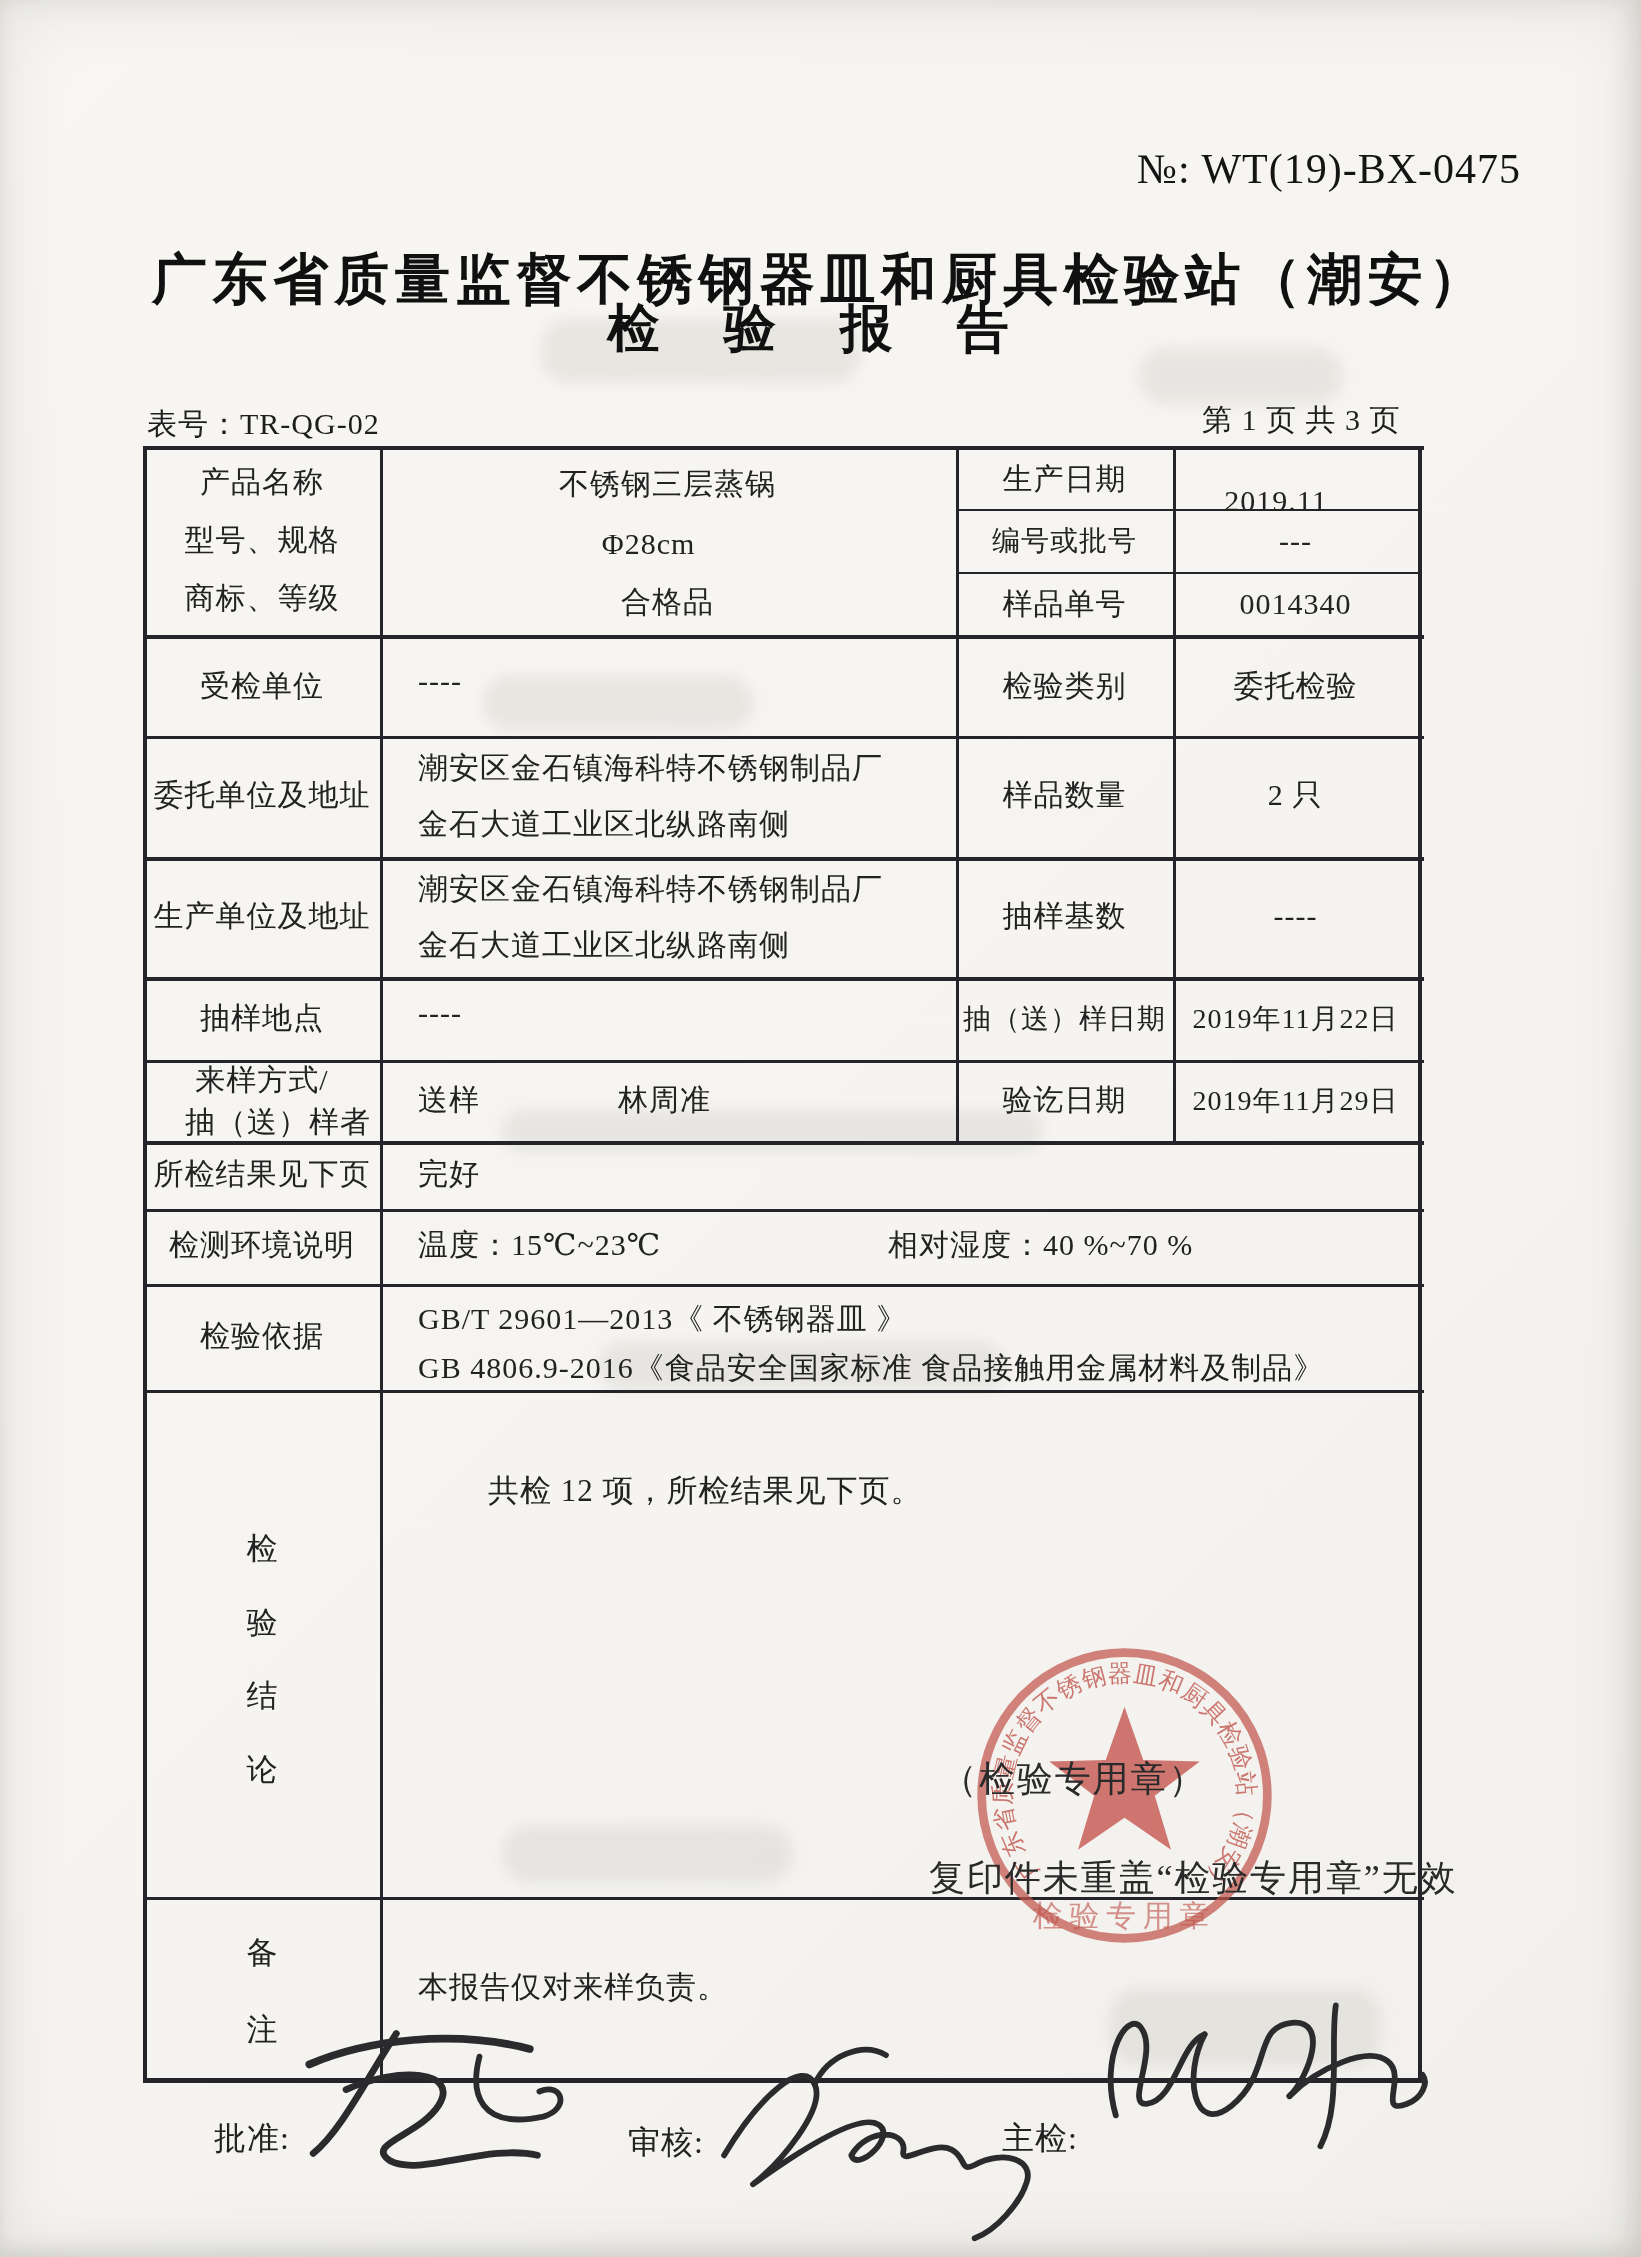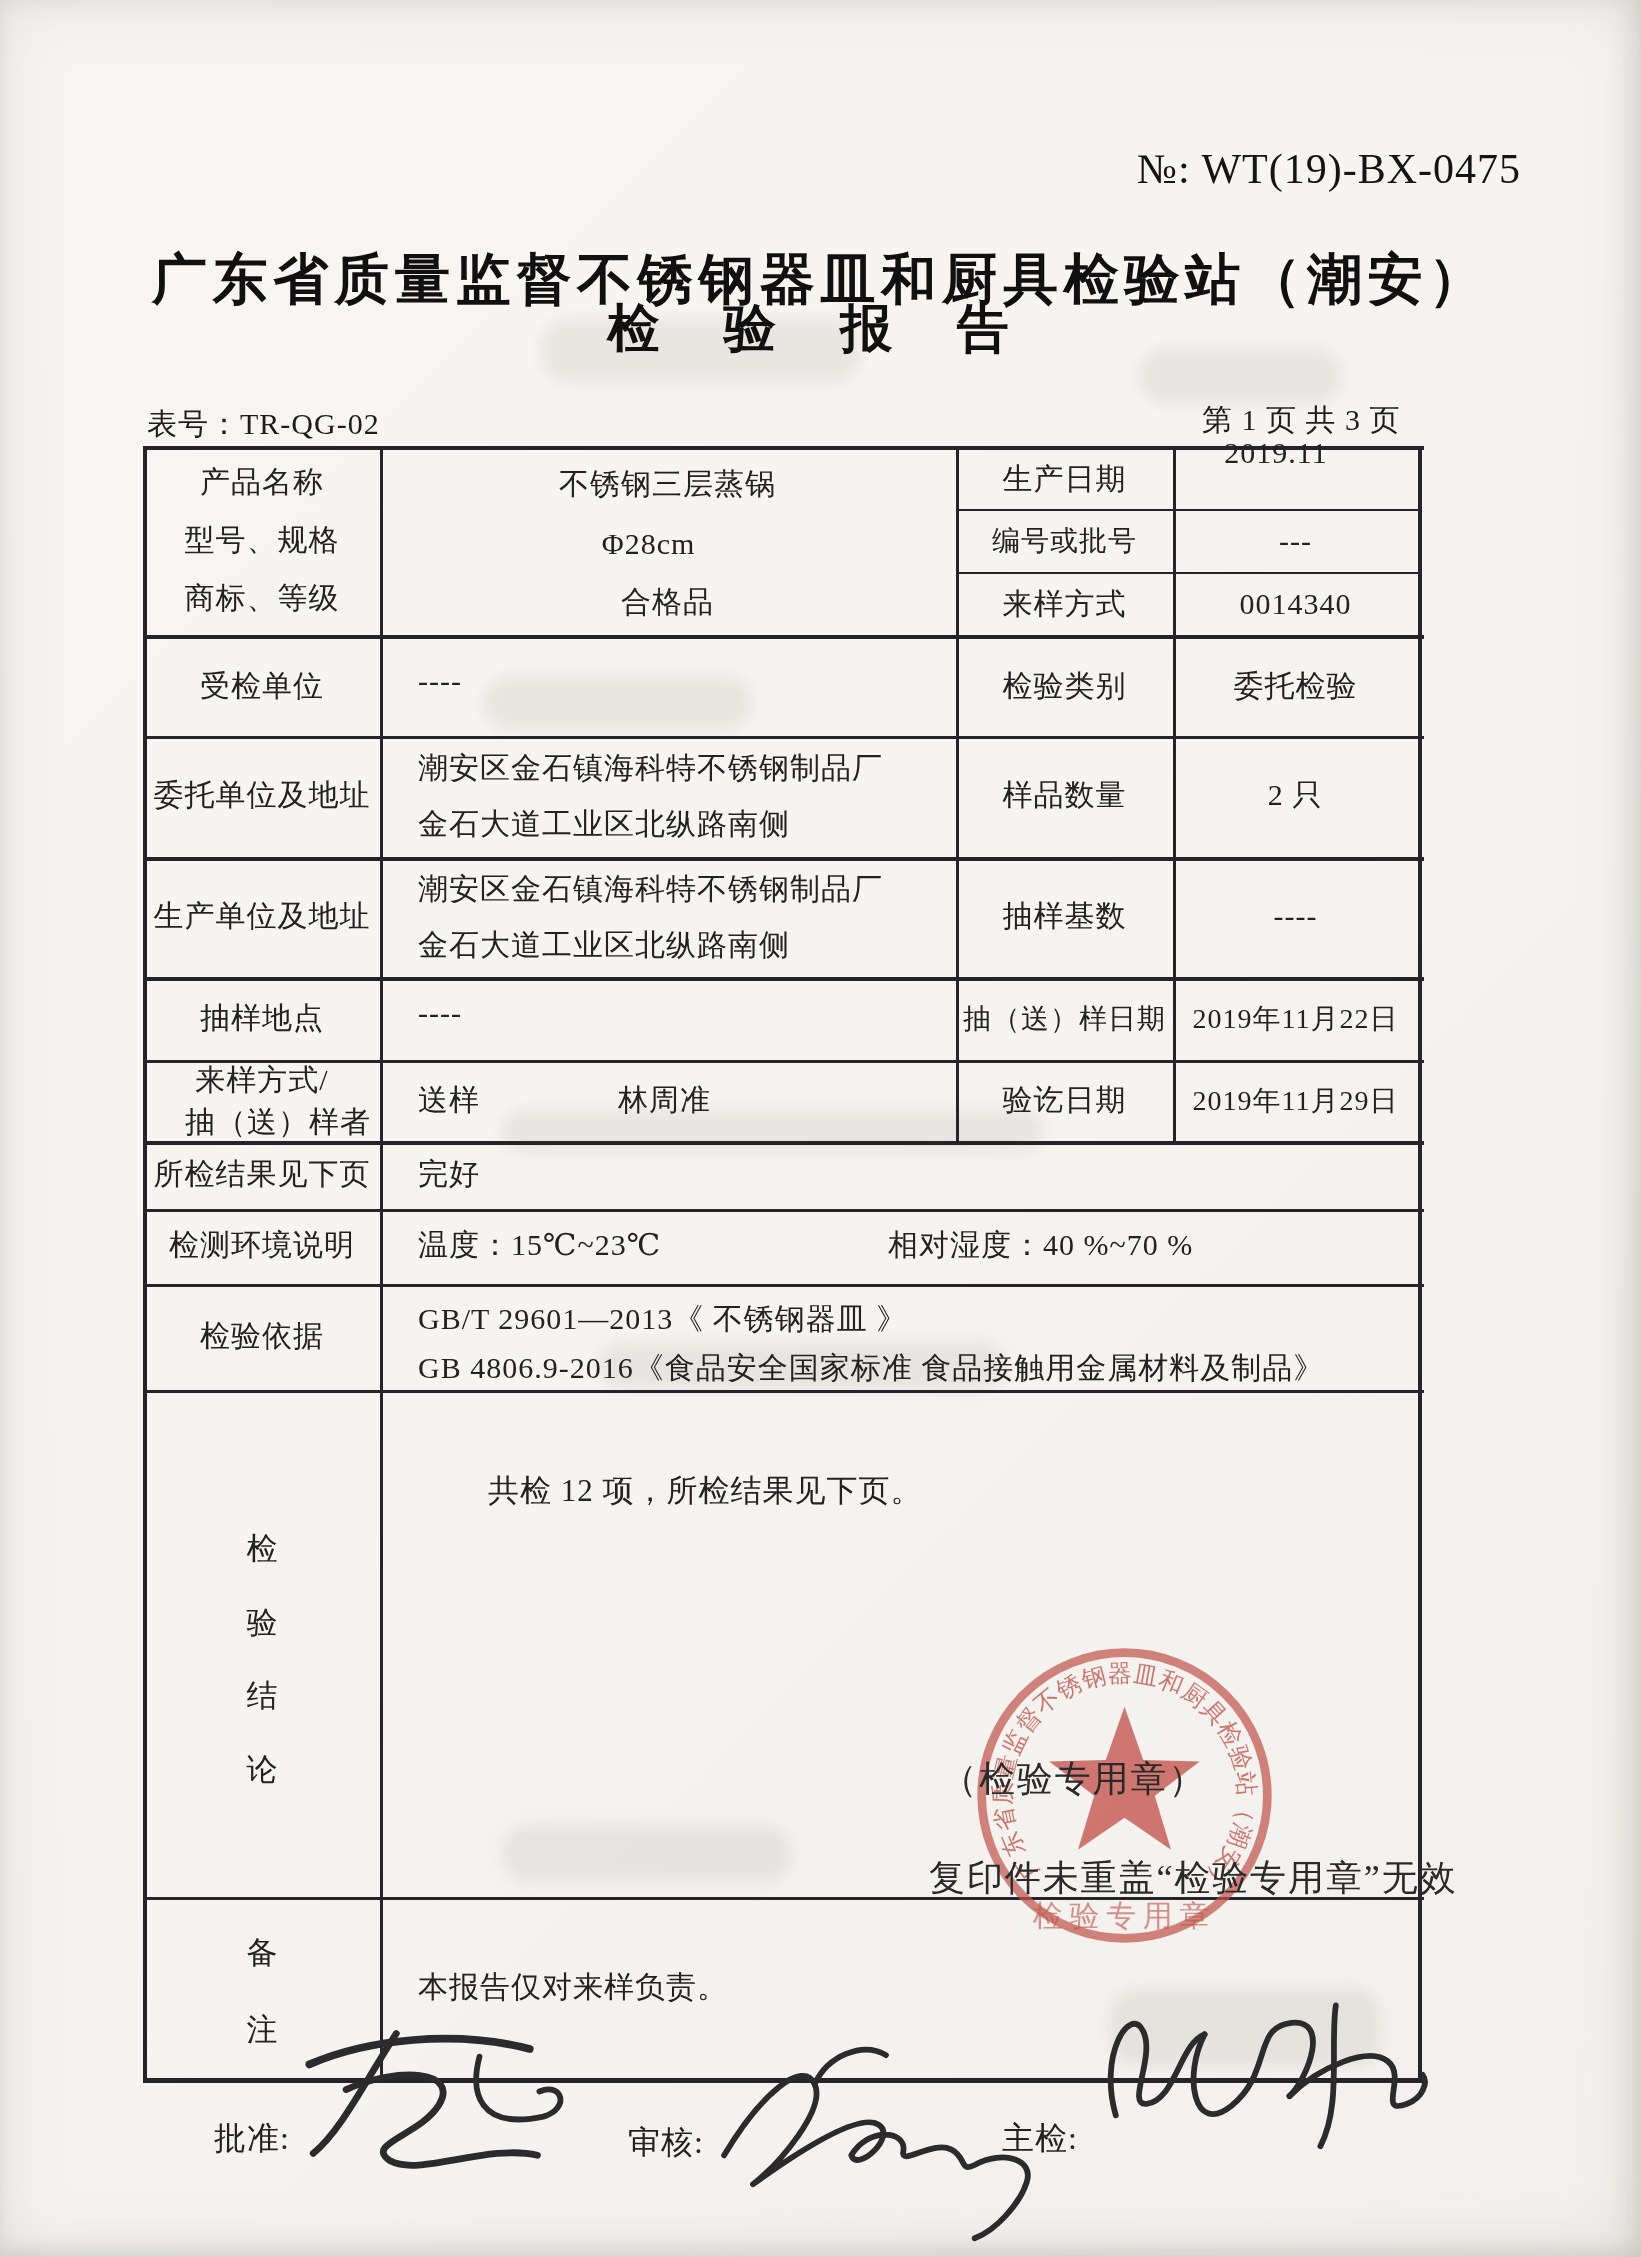--- a/index.html
+++ b/index.html
@@ -67,24 +67,24 @@
   <div class="vline" style="left:1173px;top:446px;width:2.9px;height:697px;"></div>
   <div class="vline" style="left:1418px;top:446px;width:3.9px;height:1637px;"></div>
 
   <div class="cellc" style="left:143px;top:465px;width:238px;">产品名称</div>
   <div class="cellc" style="left:143px;top:523px;width:238px;">型号、规格</div>
   <div class="cellc" style="left:143px;top:581px;width:238px;">商标、等级</div>
   <div class="cellc" style="left:380px;top:467px;width:575px;">不锈钢三层蒸锅</div>
   <div class="cellc" style="left:380px;top:527px;width:537px;">Φ28cm</div>
   <div class="cellc" style="left:380px;top:585px;width:575px;">合格品</div>
   <div class="cellc" style="left:956px;top:462px;width:217px;">生产日期</div>
-  <div class="cellc" style="left:1173px;top:436px;width:206px;">2019.11</div>
+  <div class="cellc" style="left:1173px;top:484px;width:206px;">2019.11</div>
   <div class="cellc tight" style="left:956px;top:525px;width:217px;">编号或批号</div>
   <div class="cellc" style="left:1173px;top:524px;width:245px;">---</div>
-  <div class="cellc" style="left:956px;top:587px;width:217px;">来样方式</div>
+  <div class="cellc" style="left:956px;top:587px;width:217px;">样品单号</div>
   <div class="cellc" style="left:1173px;top:587px;width:245px;">0014340</div>
 
   <div class="cellc" style="left:143px;top:669px;width:238px;">受检单位</div>
   <div class="celll" style="left:418px;top:664px;">----</div>
   <div class="cellc" style="left:956px;top:669px;width:217px;">检验类别</div>
   <div class="cellc" style="left:1173px;top:669px;width:245px;">委托检验</div>
 
   <div class="cellc" style="left:143px;top:778px;width:238px;">委托单位及地址</div>
   <div class="celll" style="left:418px;top:751px;">潮安区金石镇海科特不锈钢制品厂</div>
   <div class="celll" style="left:418px;top:807px;">金石大道工业区北纵路南侧</div>

